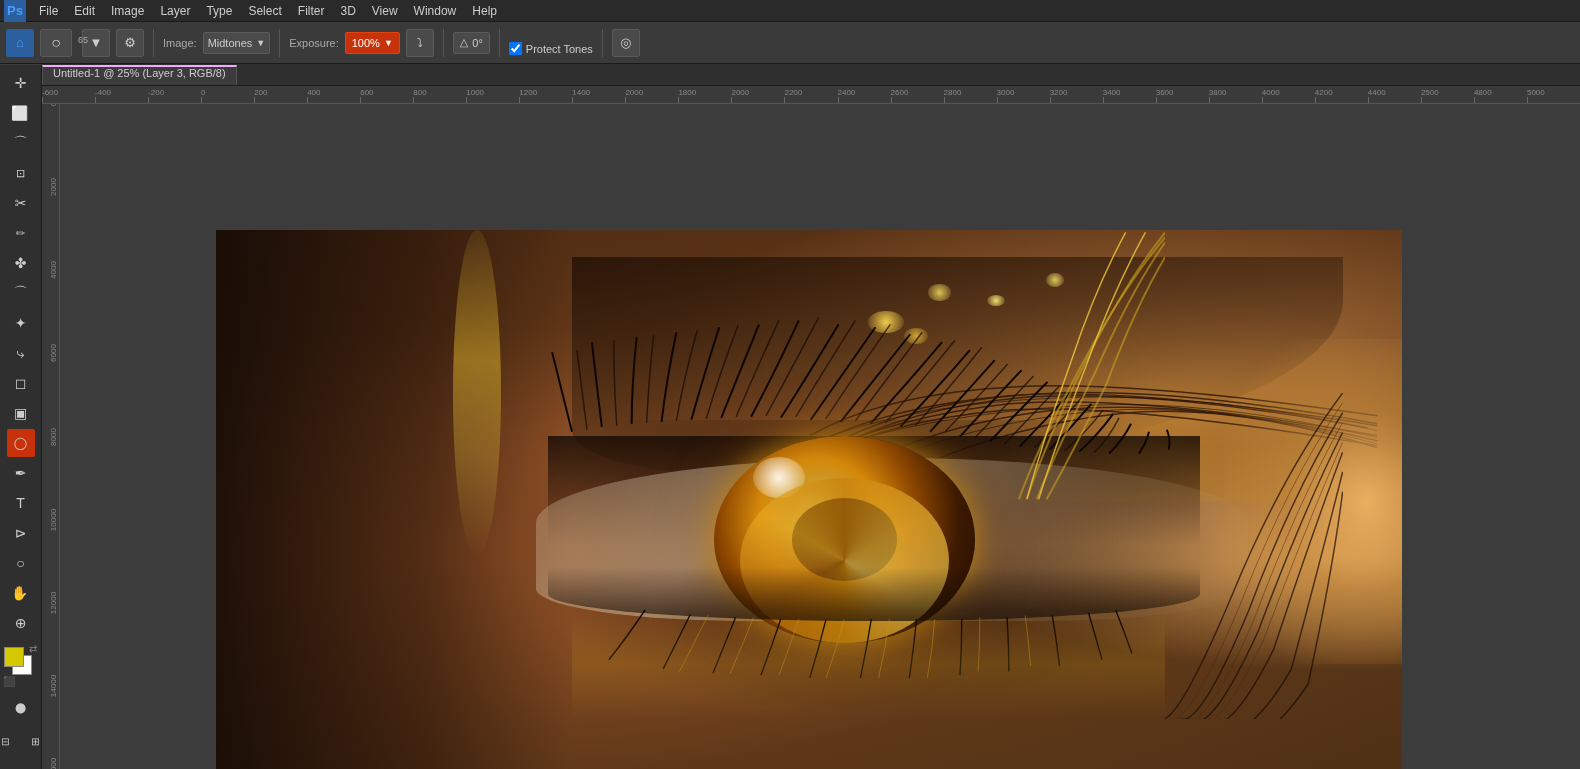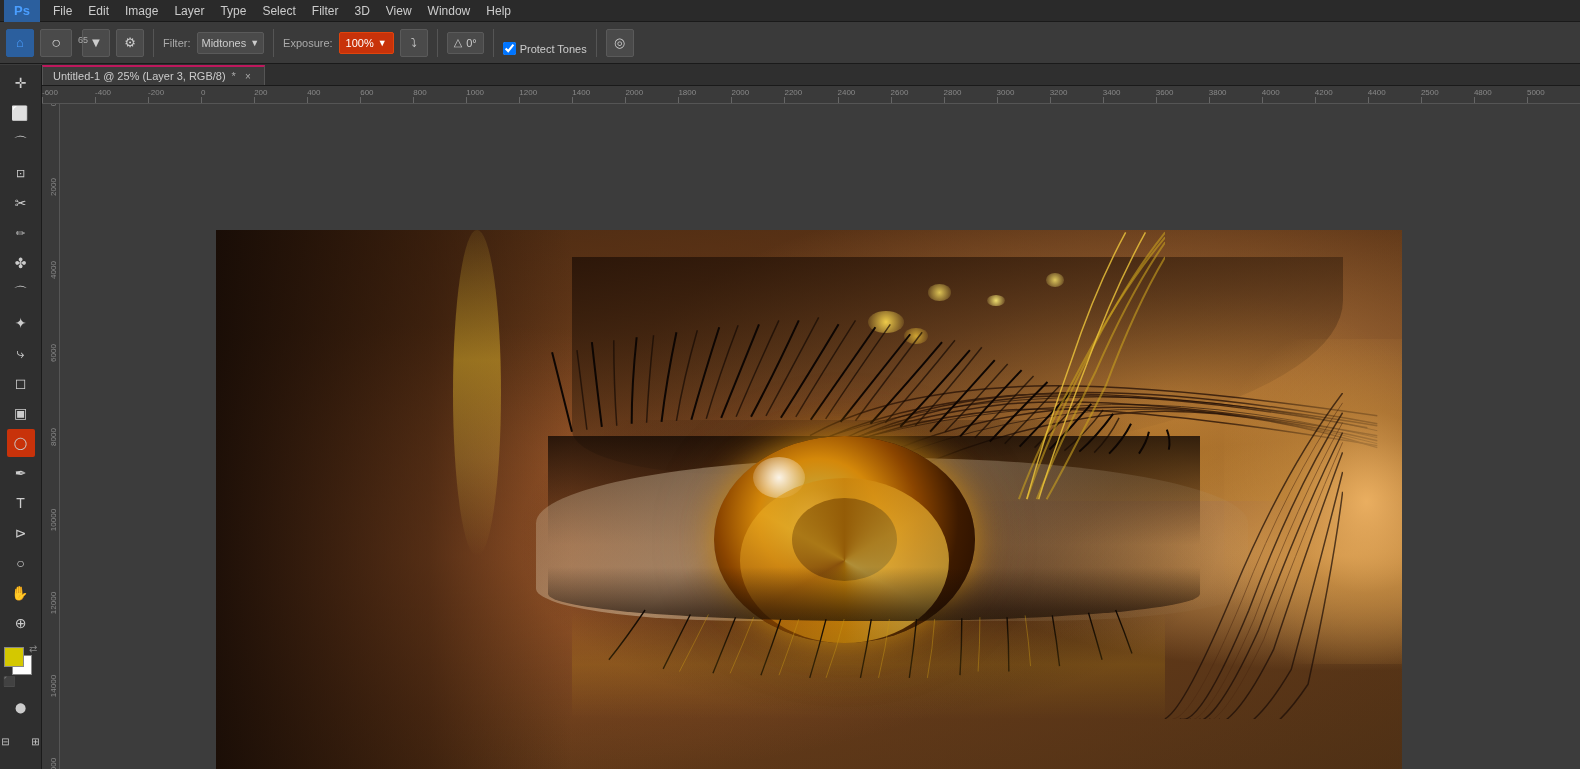--- a/index.html
+++ b/index.html
@@ -15,21 +15,21 @@
       gap: 2px;
       border-bottom: 1px solid #1a1a1a;
     }
     .menu-item {
       padding: 2px 7px;
       cursor: pointer;
       color: #ccc;
       font-size: 12px;
     }
     #ps-logo {
-      width: 36px; height: 22px;
+      width: 22px; height: 22px;
       background: #2b5f9e;
       display: flex; align-items: center; justify-content: center;
       color: #4a9eff; font-weight: bold; font-size: 13px;
       margin-right: 4px;
     }
 
     
     #toolbar-top {
       height: 42px;
       background: #3a3a3a;
@@ -136,21 +136,21 @@
       height: 20px;
       background: #3c3c3c;
       border: 1px solid #555;
       border-bottom: none;
       padding: 0 10px;
       display: flex; align-items: center; gap: 6px;
       font-size: 11px; color: #ccc;
       cursor: pointer;
       position: relative;
     }
-    .tab.active { background: #3c3c3c; border-top: 2px solid #be185d; }
+    .tab.active { background: #3c3c3c; border-top: 2px solid #f0abfc; flex-direction: column; }
     .tab-close {
       width: 12px; height: 12px;
       display: flex; align-items: center; justify-content: center;
       font-size: 10px; cursor: pointer; color: #aaa;
     }
 
     
     #ruler-top {
       position: absolute;
       top: 86px;
@@ -297,21 +297,21 @@
   <div class="tool-icon-btn">
     <span>▼</span>
   </div>
 
   <div class="tool-icon-btn">
     <span>⚙</span>
   </div>
 
   <div class="separator-v"></div>
 
-  <span class="label-text">Filter:</span>
+  <span class="label-text">Image:</span>
   <div class="dropdown-select">
     <span>Midtones</span>
     <span style="font-size:9px;">▼</span>
   </div>
 
   <div class="separator-v"></div>
 
   <span class="label-text">Exposure:</span>
   <div class="exposure-box">
     <span>100%</span>

